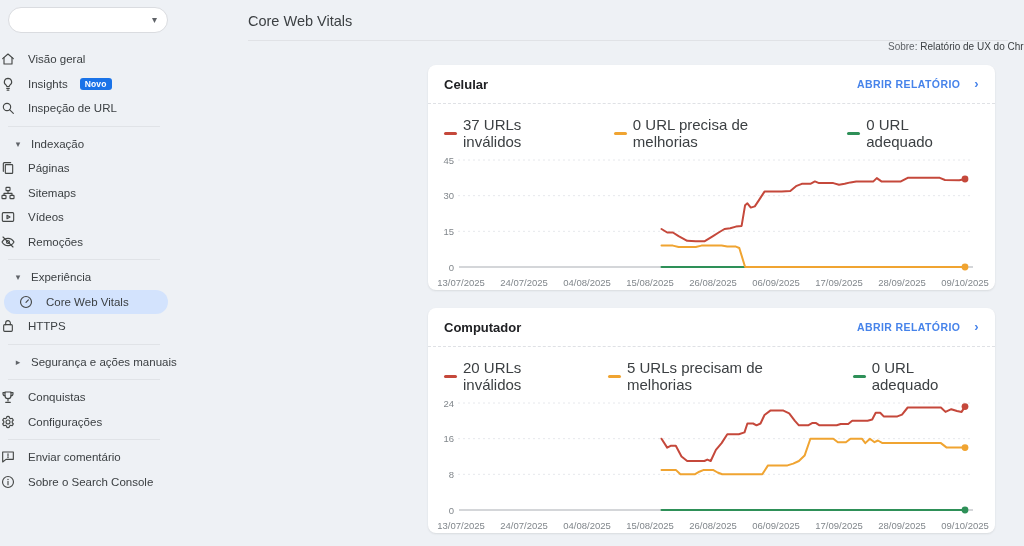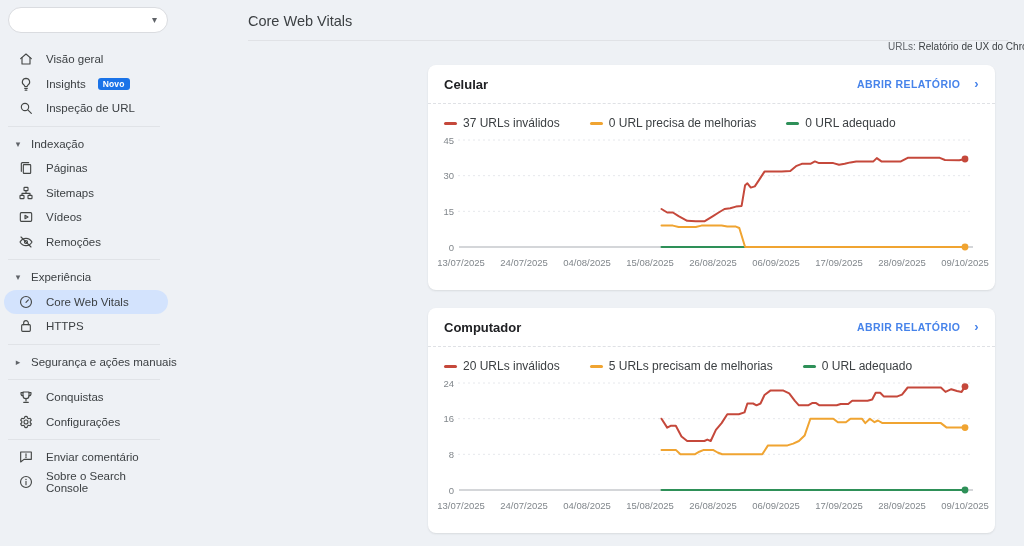--- a/index.html
+++ b/index.html
@@ -17,21 +17,21 @@
   .prop-pill {
     position:absolute; left:8px; top:7px; width:160px; height:26px;
     background:#fff; border:1px solid #dadce0; border-radius:14px;
     display:flex; align-items:center; justify-content:flex-end;
     padding:0 10px; cursor:pointer;
   }
   .prop-caret { color:#5f6368; font-size:10px; line-height:1; }
   .nav { position:absolute; top:47px; left:0; width:185px; }
   .nav-item {
     height:24.5px; display:flex; align-items:center;
-    padding-left:18px; gap:12px; font-size:11.5px; color:#3c4043; cursor:pointer;
+    padding-left:0; gap:12px; font-size:11.5px; color:#3c4043; cursor:pointer;
     width:168px;
   }
   .nav-item.selected {
     background:#d3e3fd; border-radius:14px; margin-left:4px; width:164px; padding-left:14px;
   }
   .nav-section {
     height:24.5px; display:flex; align-items:center;
     padding-left:13px; gap:8px; font-size:11.5px; color:#3c4043; cursor:pointer;
   }
   .caret { font-size:9px; color:#5f6368; width:10px; text-align:center; }
@@ -58,21 +58,21 @@
   }
   .card-header { height:38px; display:flex; align-items:center; justify-content:space-between; padding:0 16px; }
   .card-title { font-size:13px; font-weight:bold; color:#202124; }
   .card-action {
     font-size:10.5px; font-weight:bold; color:#4683ea; letter-spacing:.4px;
     display:flex; align-items:center; gap:14px; cursor:pointer;
   }
   .card-action .chev { font-size:13px; line-height:1; margin-top:-1px; }
   .card-hr { border-top:1px dashed #dfe1e5; }
   .legend { display:flex; gap:30px; padding:12px 16px 0; }
-  .legend-item { display:flex; align-items:center; gap:6px; font-size:12px; color:#3c4043; cursor:pointer; }
+  .legend-item { display:flex; align-items:center; gap:6px; font-size:15px; color:#3c4043; cursor:pointer; }
   .swatch { width:13px; height:3px; border-radius:2px; flex:none; }
   svg.chart { display:block; margin-top:2px; }
   .ax { font-size:9.5px; fill:#80868b; font-family:"Liberation Sans", sans-serif; }
 </style>
 </head>
 <body>
 
 <div class="sidebar">
   <div class="prop-pill">
     <span class="prop-caret">▾</span>
@@ -221,21 +221,21 @@
           </svg>
         </span>
         <span>Sobre o Search Console</span>
       </div>
     </div>
 </div>
 
 <div class="main-title">Core Web Vitals</div>
 <div class="header-divider"></div>
 <div class="source-note">
-  <span>URLs:</span>
+  <span>Sobre:</span>
   <span class="sv">Relatório de UX do Chrome</span>
 </div>
 
 <div class="cards">
 
   <div class="card">
     <div class="card-header">
       <span class="card-title">Celular</span>
       <span class="card-action">
         <span>ABRIR RELATÓRIO</span>

